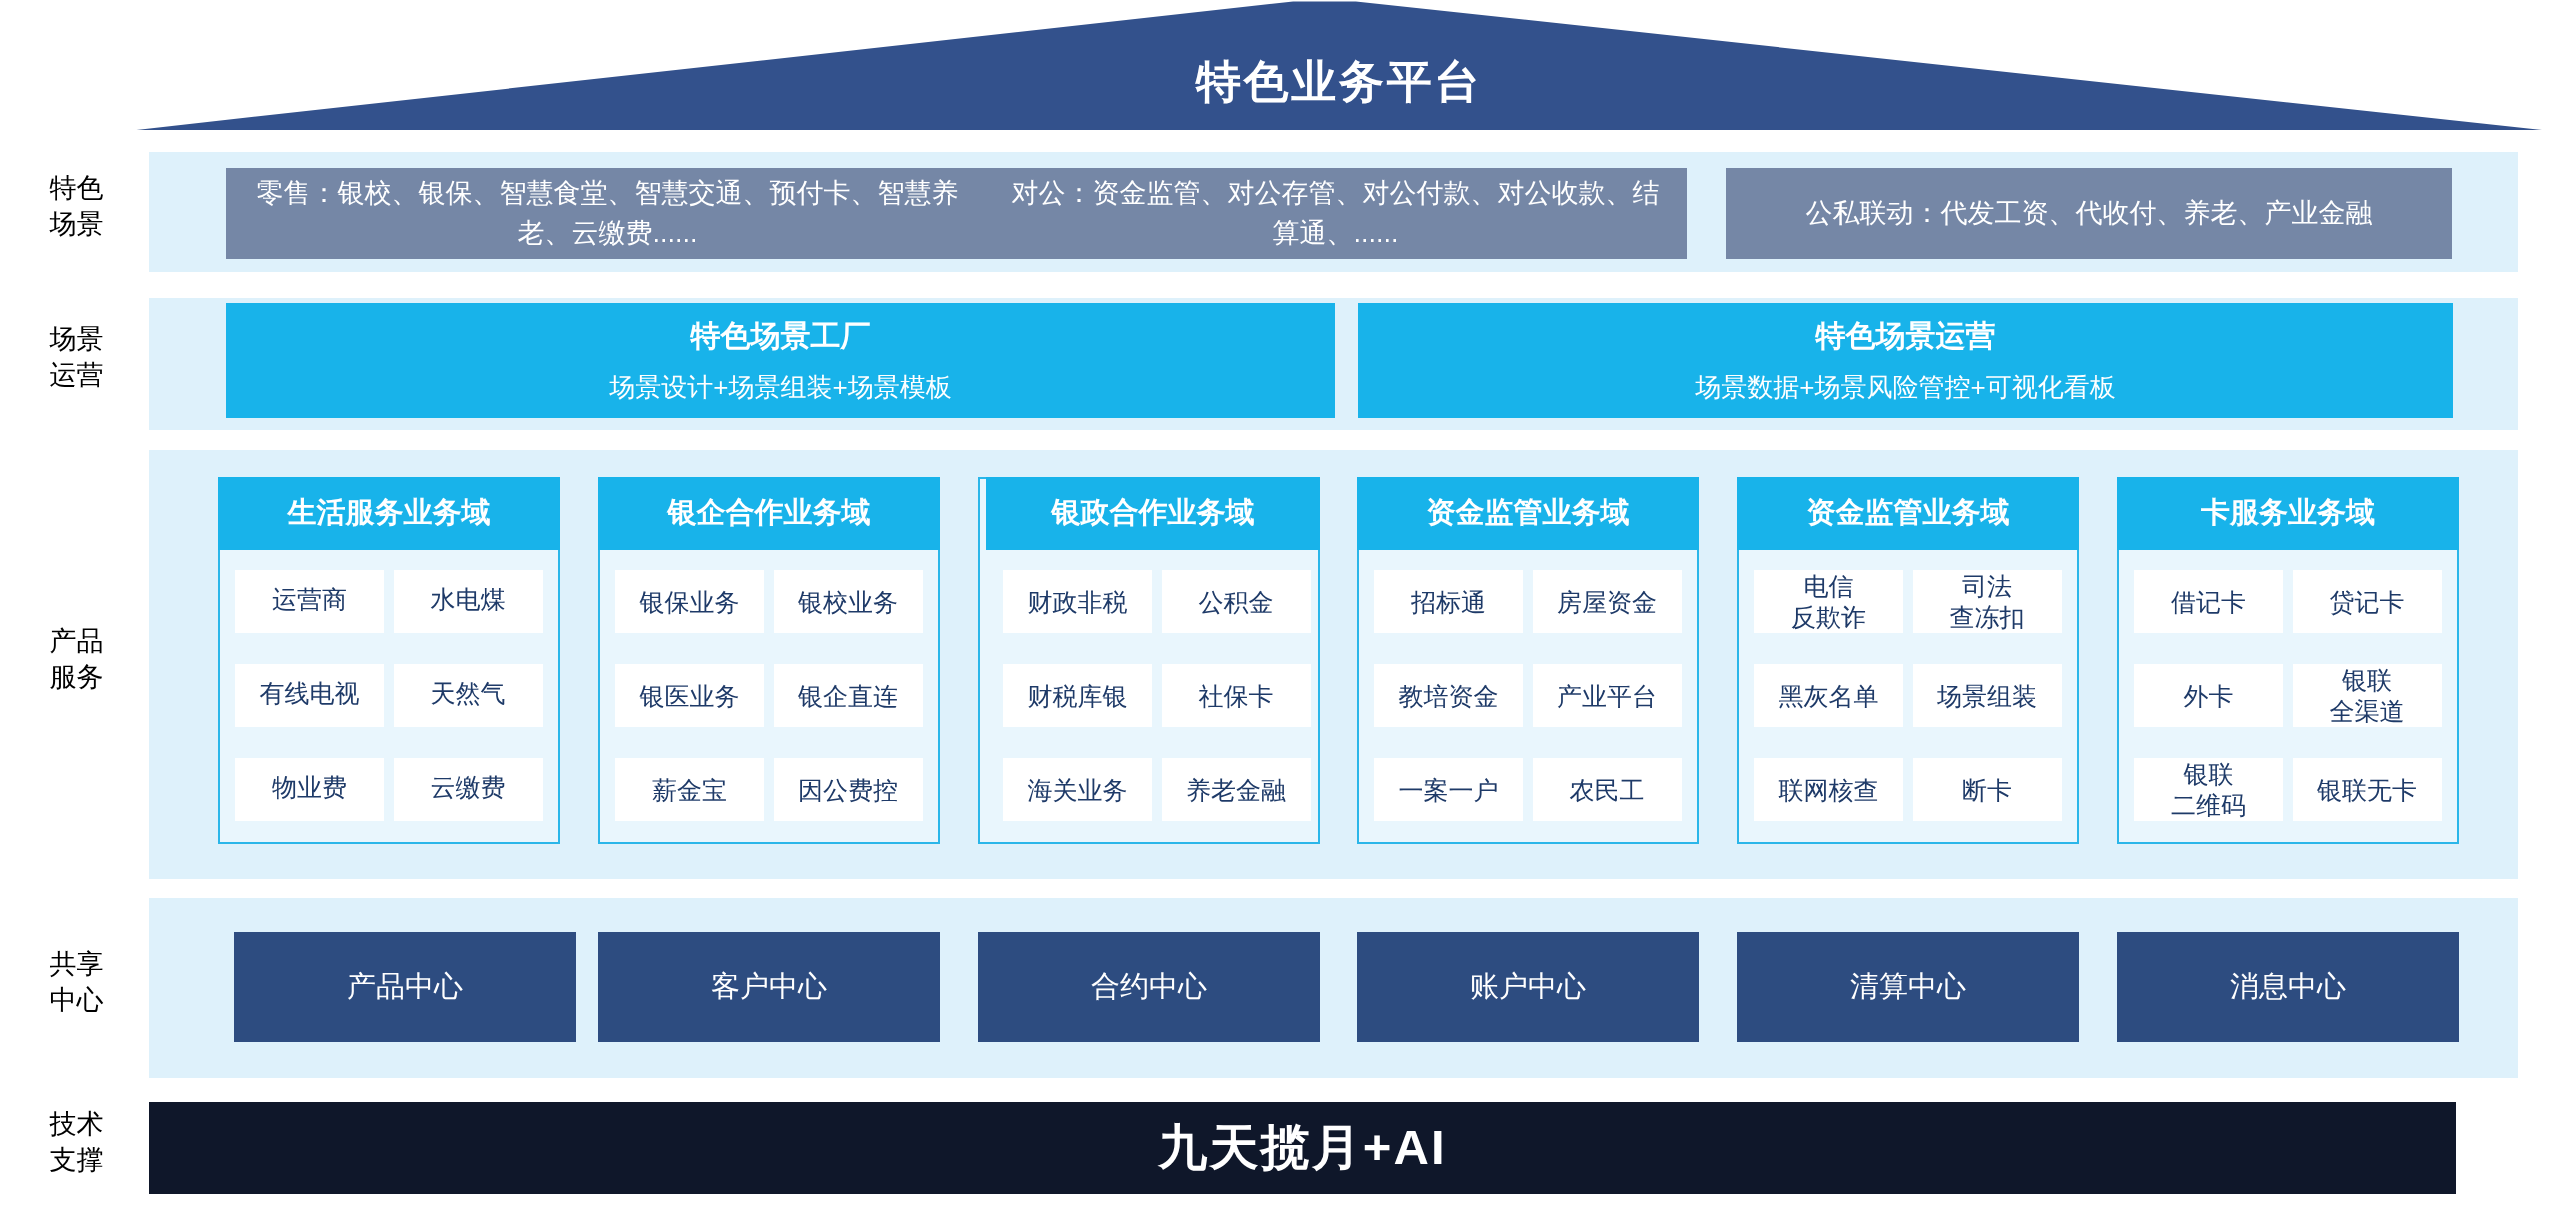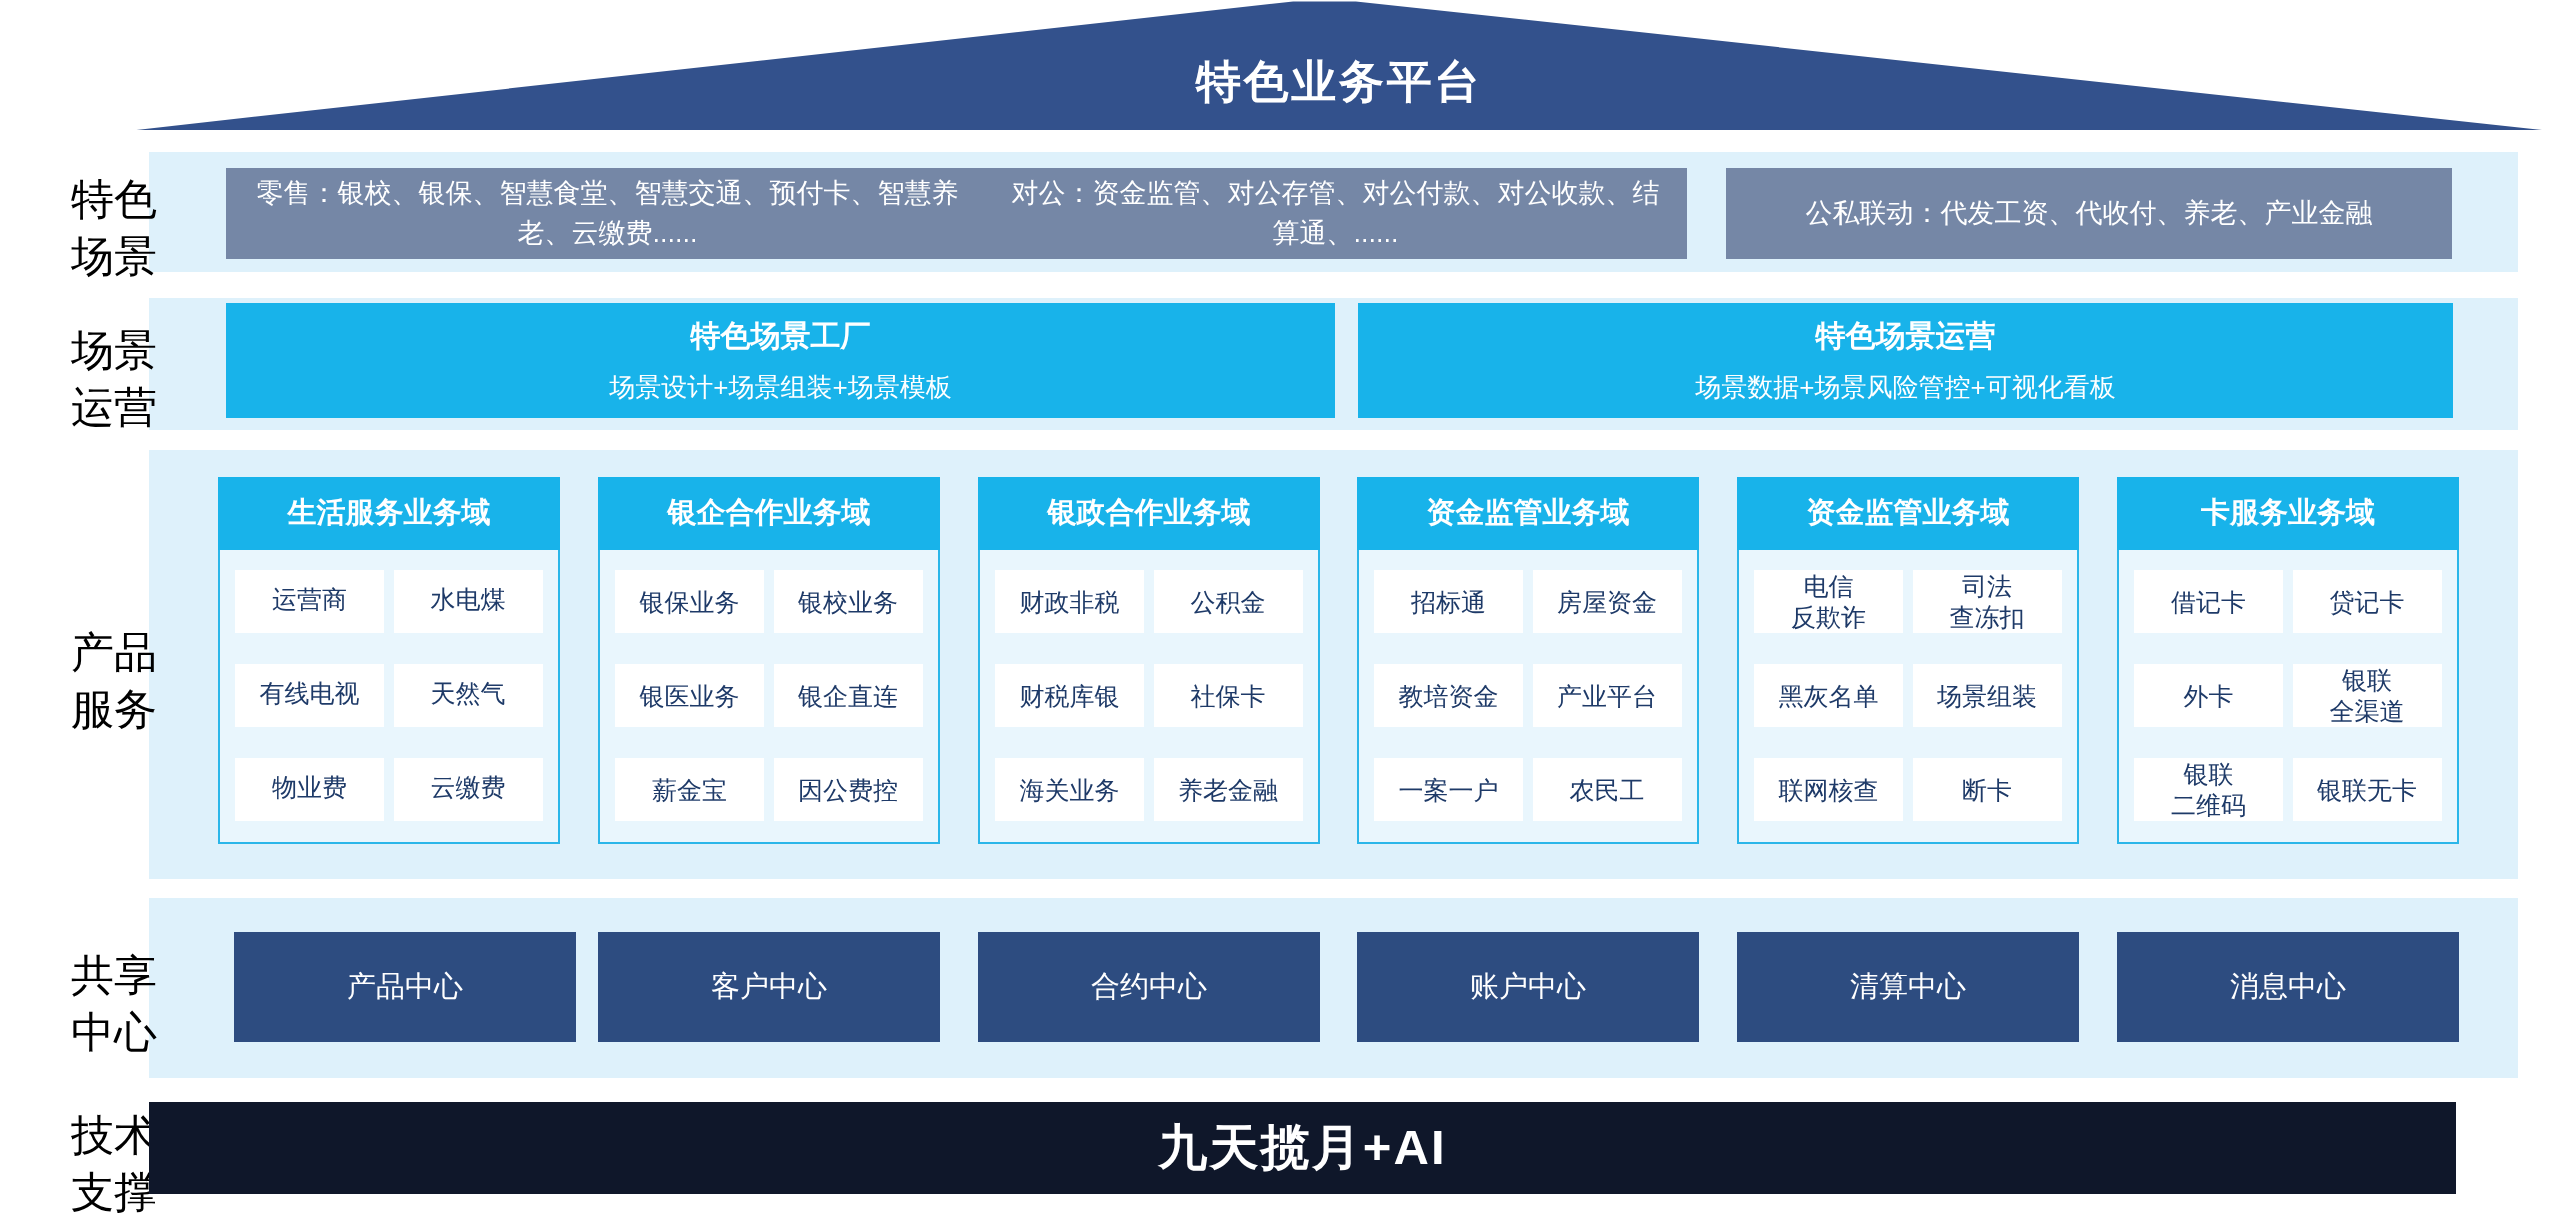--- a/index.html
+++ b/index.html
@@ -25,23 +25,23 @@
 
   
   .band{left:149px;width:2369px;background:#DEF1FB;}
   .band1{top:152px;height:120px;}
   .band2{top:298px;height:132px;}
   .band3{top:450px;height:429px;}
   .band4{top:898px;height:180px;}
 
   
   .row-label{
-    left:12px;width:145px;
-    text-align:right;
-    color:#000000;font-size:43px;line-height:1.32;
+    left:4px;width:145px;
+    text-align:center;
+    color:#000000;font-size:27px;line-height:1.32;
     white-space:pre-line;
   }
 
   
   .scene-box{
     top:168px;height:91px;
     background:#7587A6;
     color:#ffffff;font-size:27px;line-height:1.45;
     display:flex;align-items:center;justify-content:center;
     text-align:center;
@@ -157,21 +157,21 @@
   <div class="domain-body">
     <div class="domain-item">银保业务</div>
     <div class="domain-item">银校业务</div>
     <div class="domain-item">银医业务</div>
     <div class="domain-item">银企直连</div>
     <div class="domain-item">薪金宝</div>
     <div class="domain-item">因公费控</div>
   </div>
 </div>
 
-<div class="abs domain-card" style="left:978px;">
+<div class="abs domain-card" style="left:978px;padding-left:8px;">
   <div class="domain-header">银政合作业务域</div>
   <div class="domain-body">
     <div class="domain-item">财政非税</div>
     <div class="domain-item">公积金</div>
     <div class="domain-item">财税库银</div>
     <div class="domain-item">社保卡</div>
     <div class="domain-item">海关业务</div>
     <div class="domain-item">养老金融</div>
   </div>
 </div>

